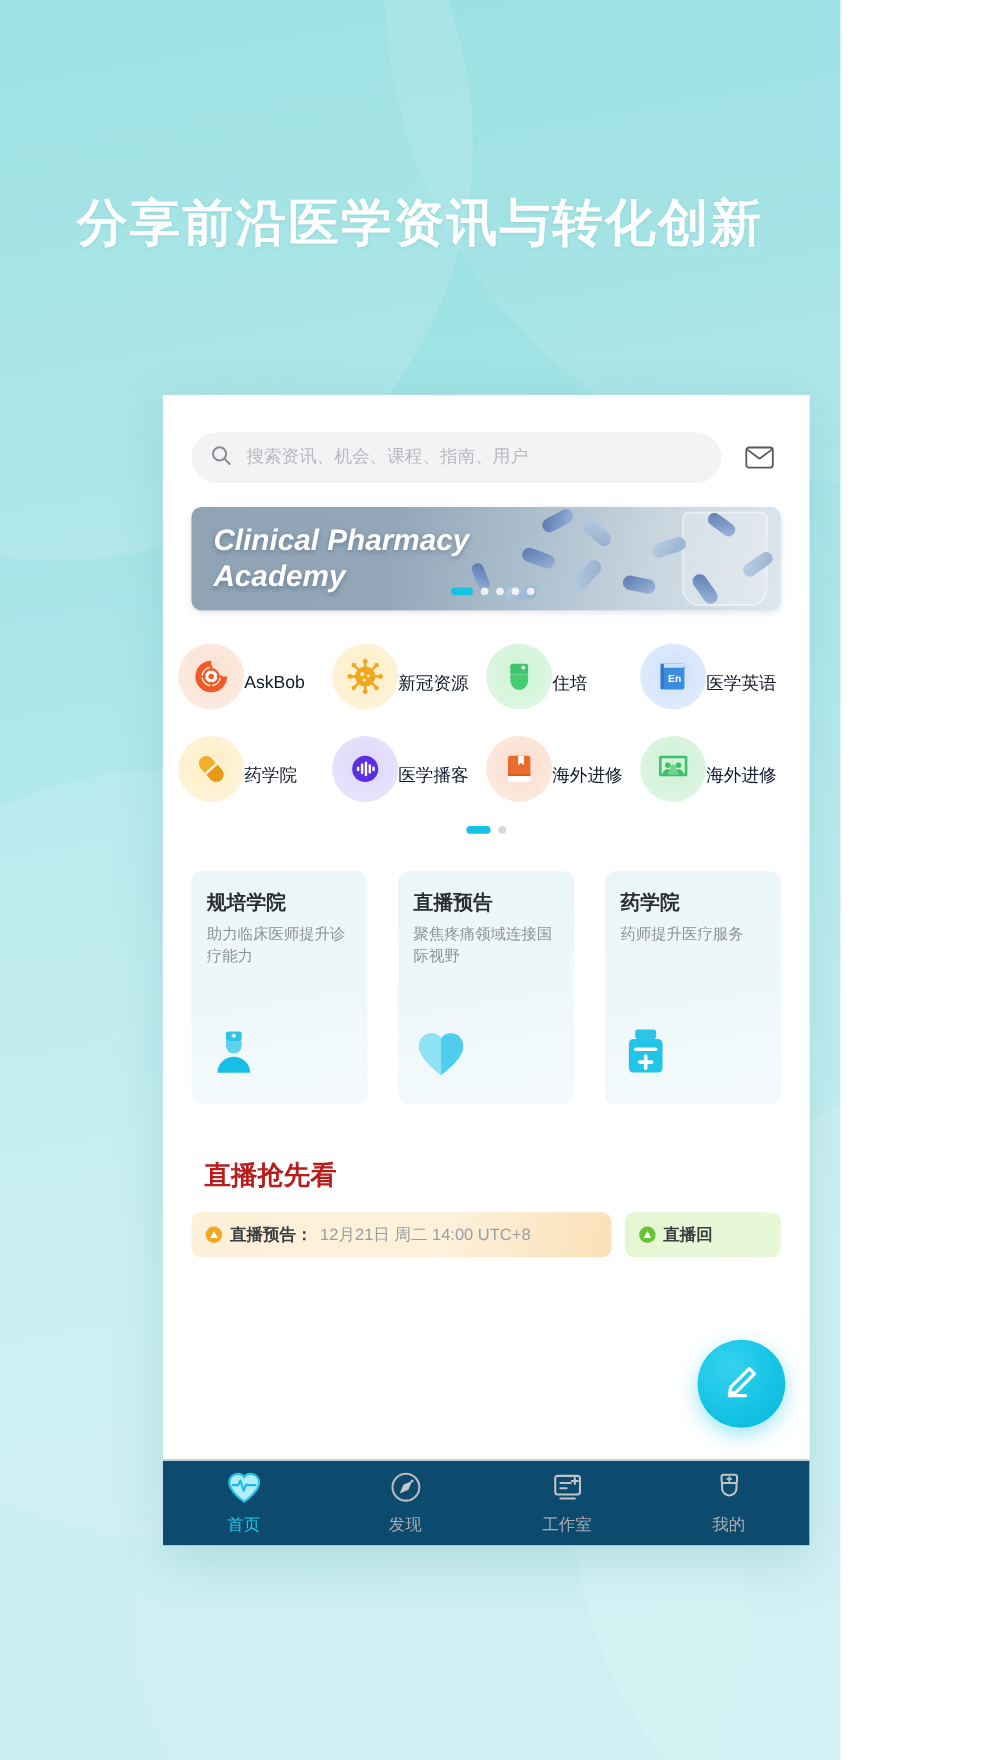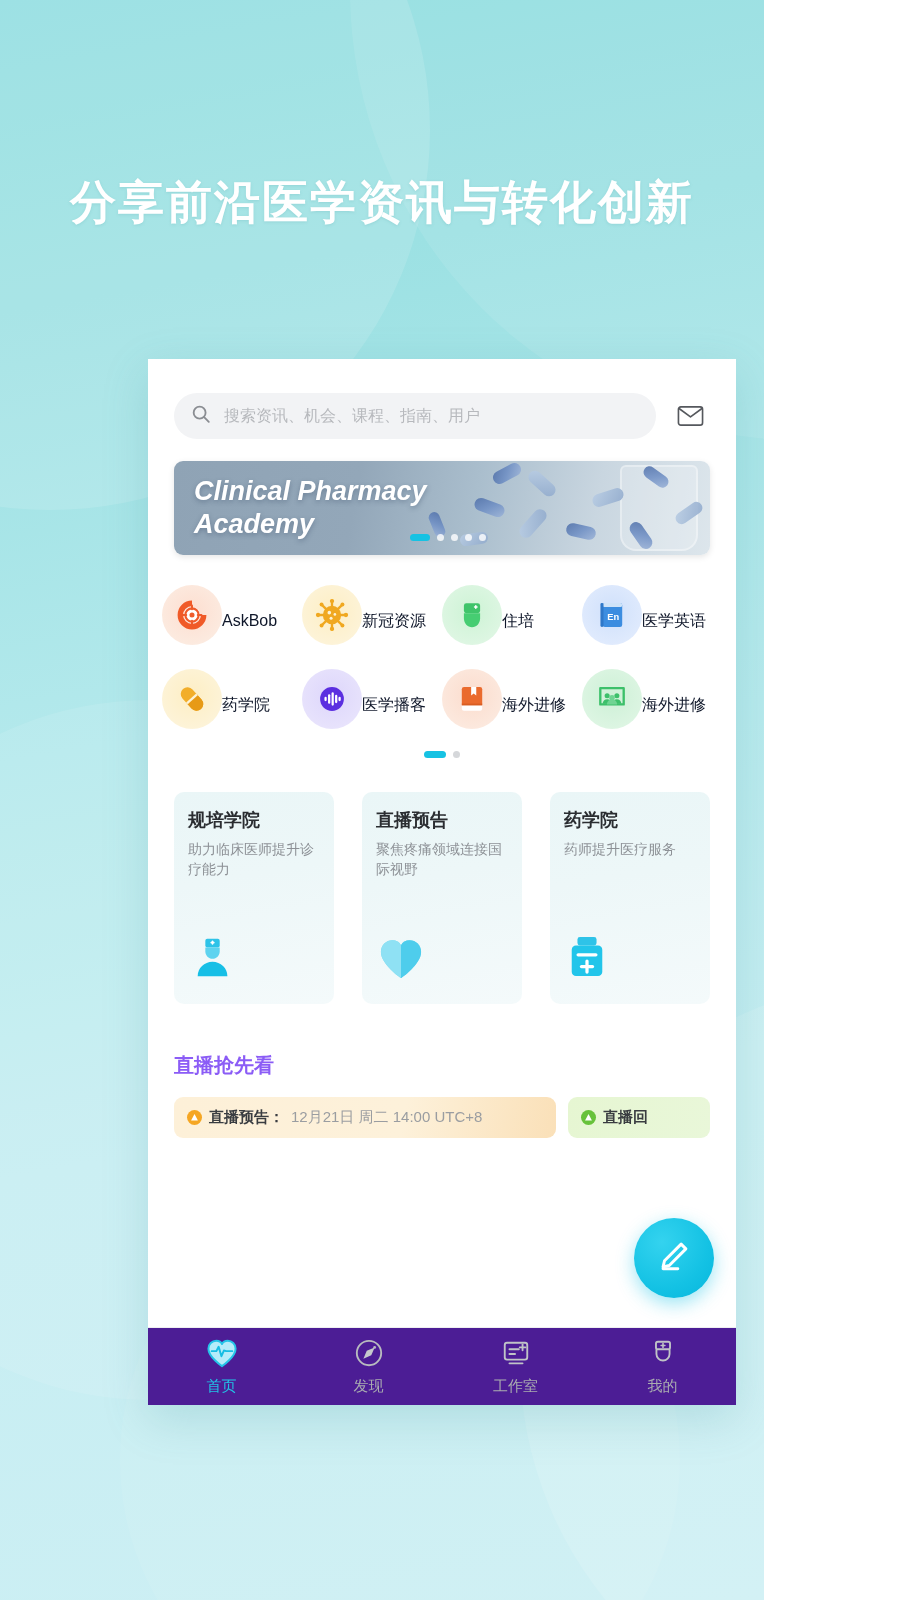--- a/index.html
+++ b/index.html
@@ -201,21 +201,21 @@
   .cc-title { font-size: 18px; font-weight: bold; color: #2a2d31; }
   .cc-desc  { font-size: 14px; color: #8d9196; line-height: 1.45; margin-top: 7px; }
   .cc-icon  { position: absolute; left: 16px; bottom: 20px; }
 
   
   #live-head {
     display: flex; align-items: center; justify-content: space-between;
     padding: 0 26px;
     margin-top: 32px;
   }
-  #live-title { font-size: 20px; font-weight: bold; color: #8b5cf6; }
+  #live-title { font-size: 24px; font-weight: bold; color: #b91c1c; margin-left: 12px; }
 
   #live-cards {
     display: flex; gap: 12px;
     padding: 0 26px;
     margin-top: 18px;
   }
   .live-card {
     border-radius: 9px;
     padding: 11px 13px;
     display: flex; align-items: center; gap: 7px;
@@ -244,21 +244,21 @@
     display: flex; align-items: center; justify-content: center;
     cursor: pointer;
     z-index: 5;
   }
 
   
   #tab-bar {
     position: absolute;
     left: 0; right: 0; bottom: 0;
     height: 78px;
-    background: #4c1d95;
+    background: #0c4a6e;
     border-top: 1px solid #eeeff1;
     display: flex;
     align-items: center;
     z-index: 6;
   }
   .tab-item {
     flex: 1;
     display: flex; flex-direction: column; align-items: center;
     cursor: pointer;
     gap: 5px;

